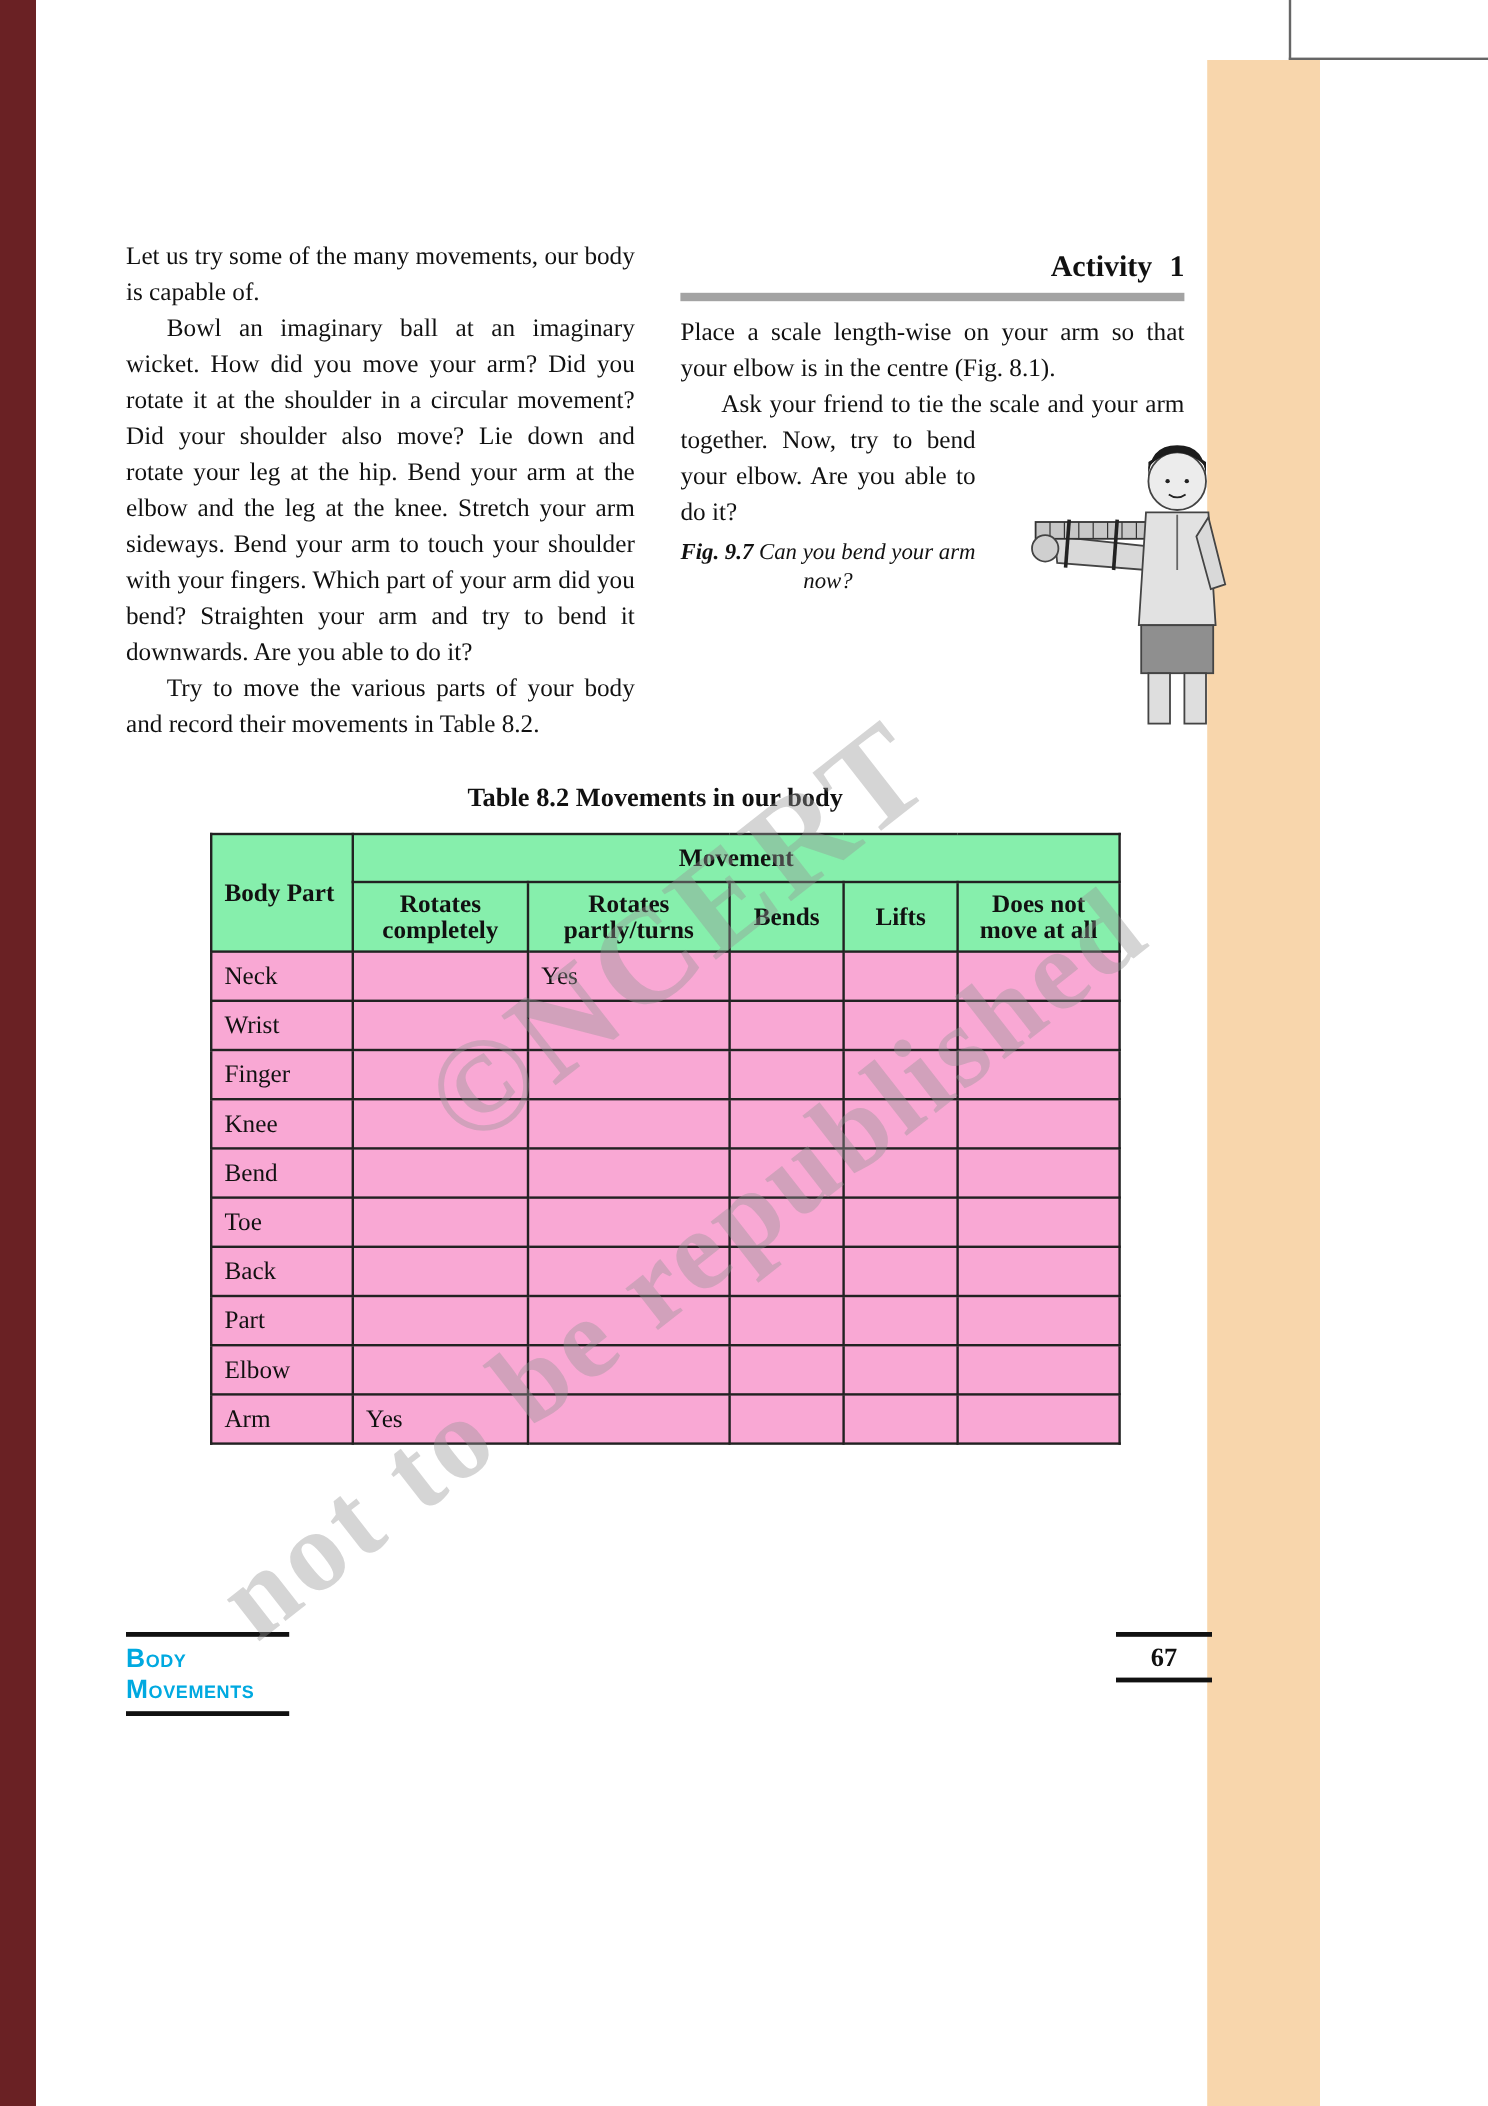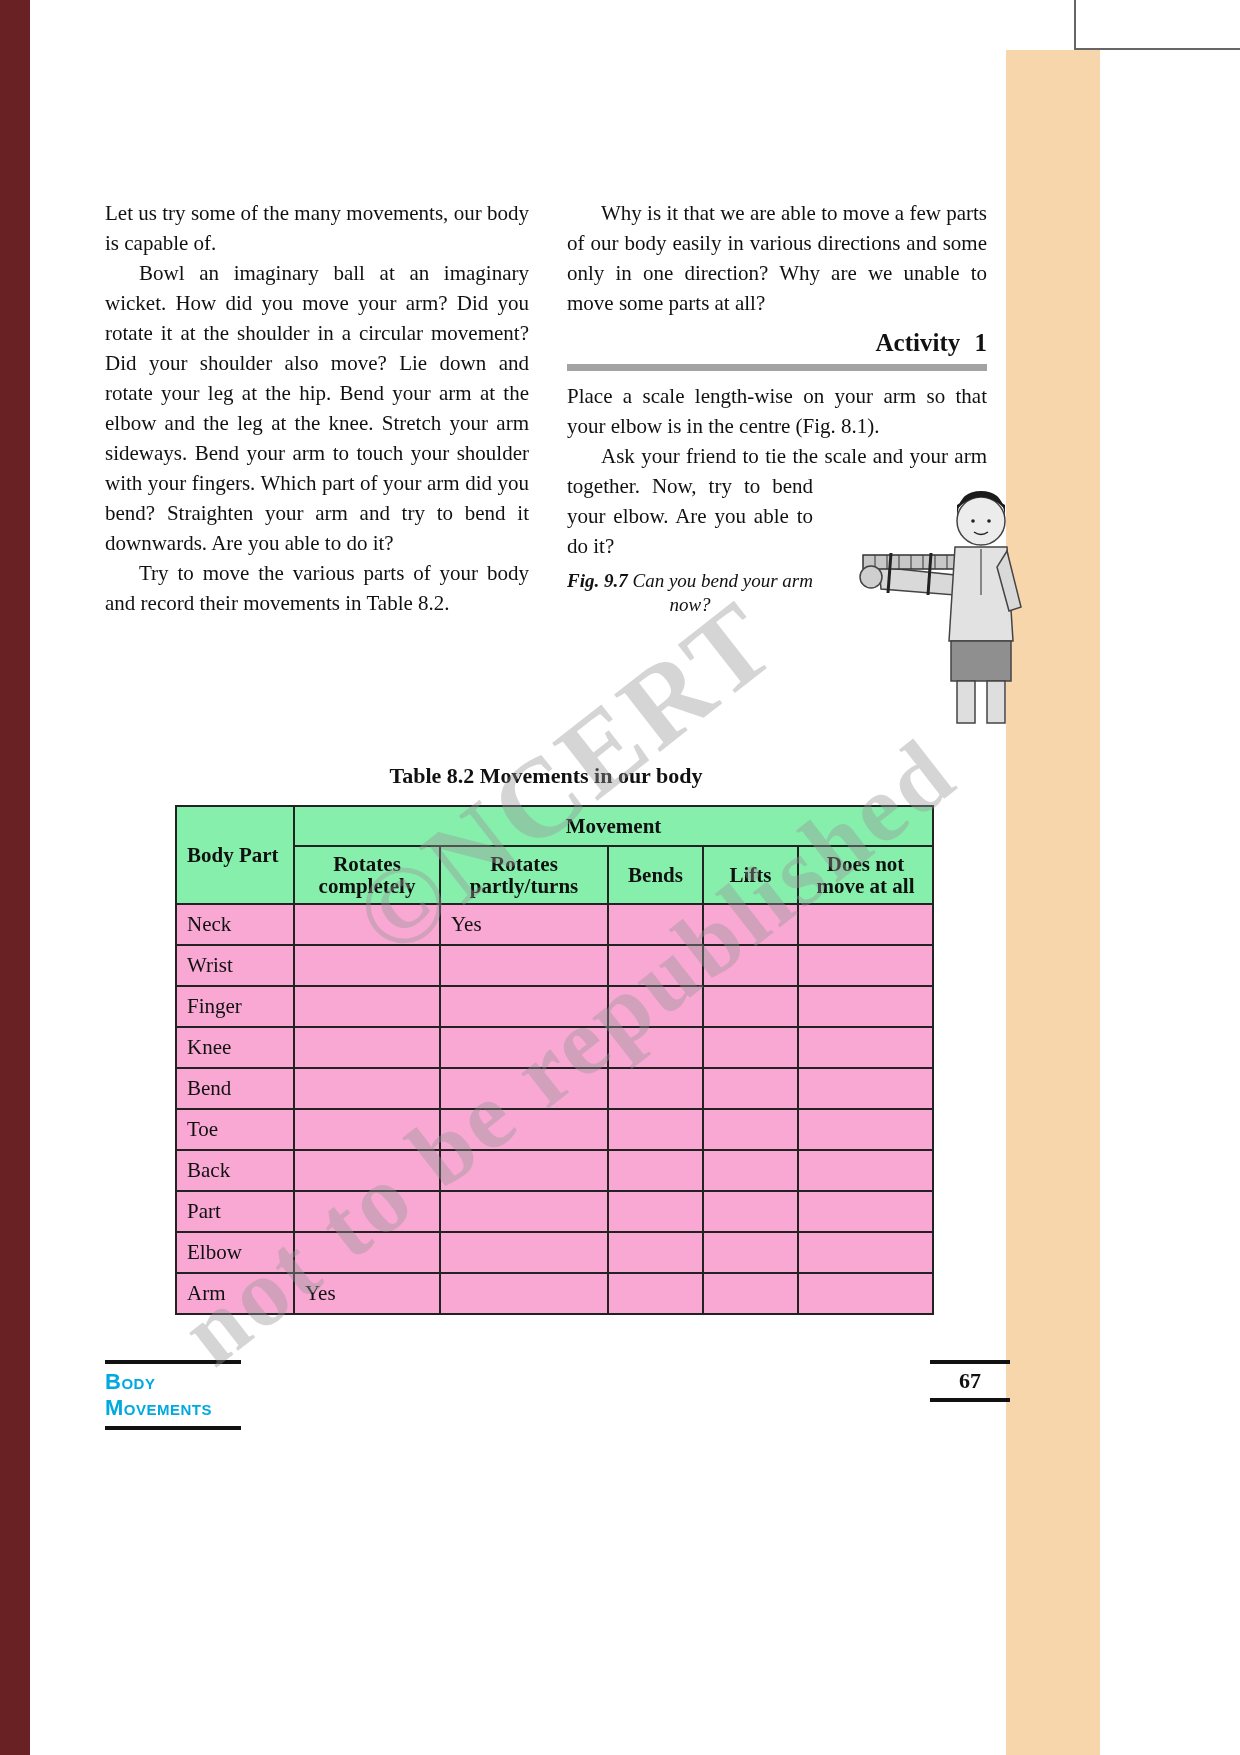--- a/index.html
+++ b/index.html
@@ -158,21 +158,20 @@
   <div class="content">
     <div class="columns">
 
       <div class="col col-left">
         <p>Let us try some of the many movements, our body is capable of.</p>
         <p class="indent">Bowl an imaginary ball at an imaginary wicket. How did you move your arm? Did you rotate it at the shoulder in a circular movement? Did your shoulder also move? Lie down and rotate your leg at the hip. Bend your arm at the elbow and the leg at the knee. Stretch your arm sideways. Bend your arm to touch your shoulder with your fingers. Which part of your arm did you bend? Straighten your arm and try to bend it downwards.  Are you able to do it?</p>
         <p class="indent">Try to move the various parts of your body and record their movements in Table 8.2.</p>
       </div>
 
       <div class="col col-right">
-        <p class="indent">Why is it that we are able to move a few parts of our body easily in various directions and some only in one direction? Why are we unable to move some parts at all?</p>
 
         <h2 class="activity-heading">Activity 1</h2>
 
         <p>Place a scale length-wise on your arm so that your elbow is in the centre (Fig. 8.1).</p>
 
         <p class="indent">
           <span>Ask your friend to tie the scale and your arm together.</span>
           <span class="fig-float">
             <svg viewBox="0 0 172 252" width="172" height="252">
 

